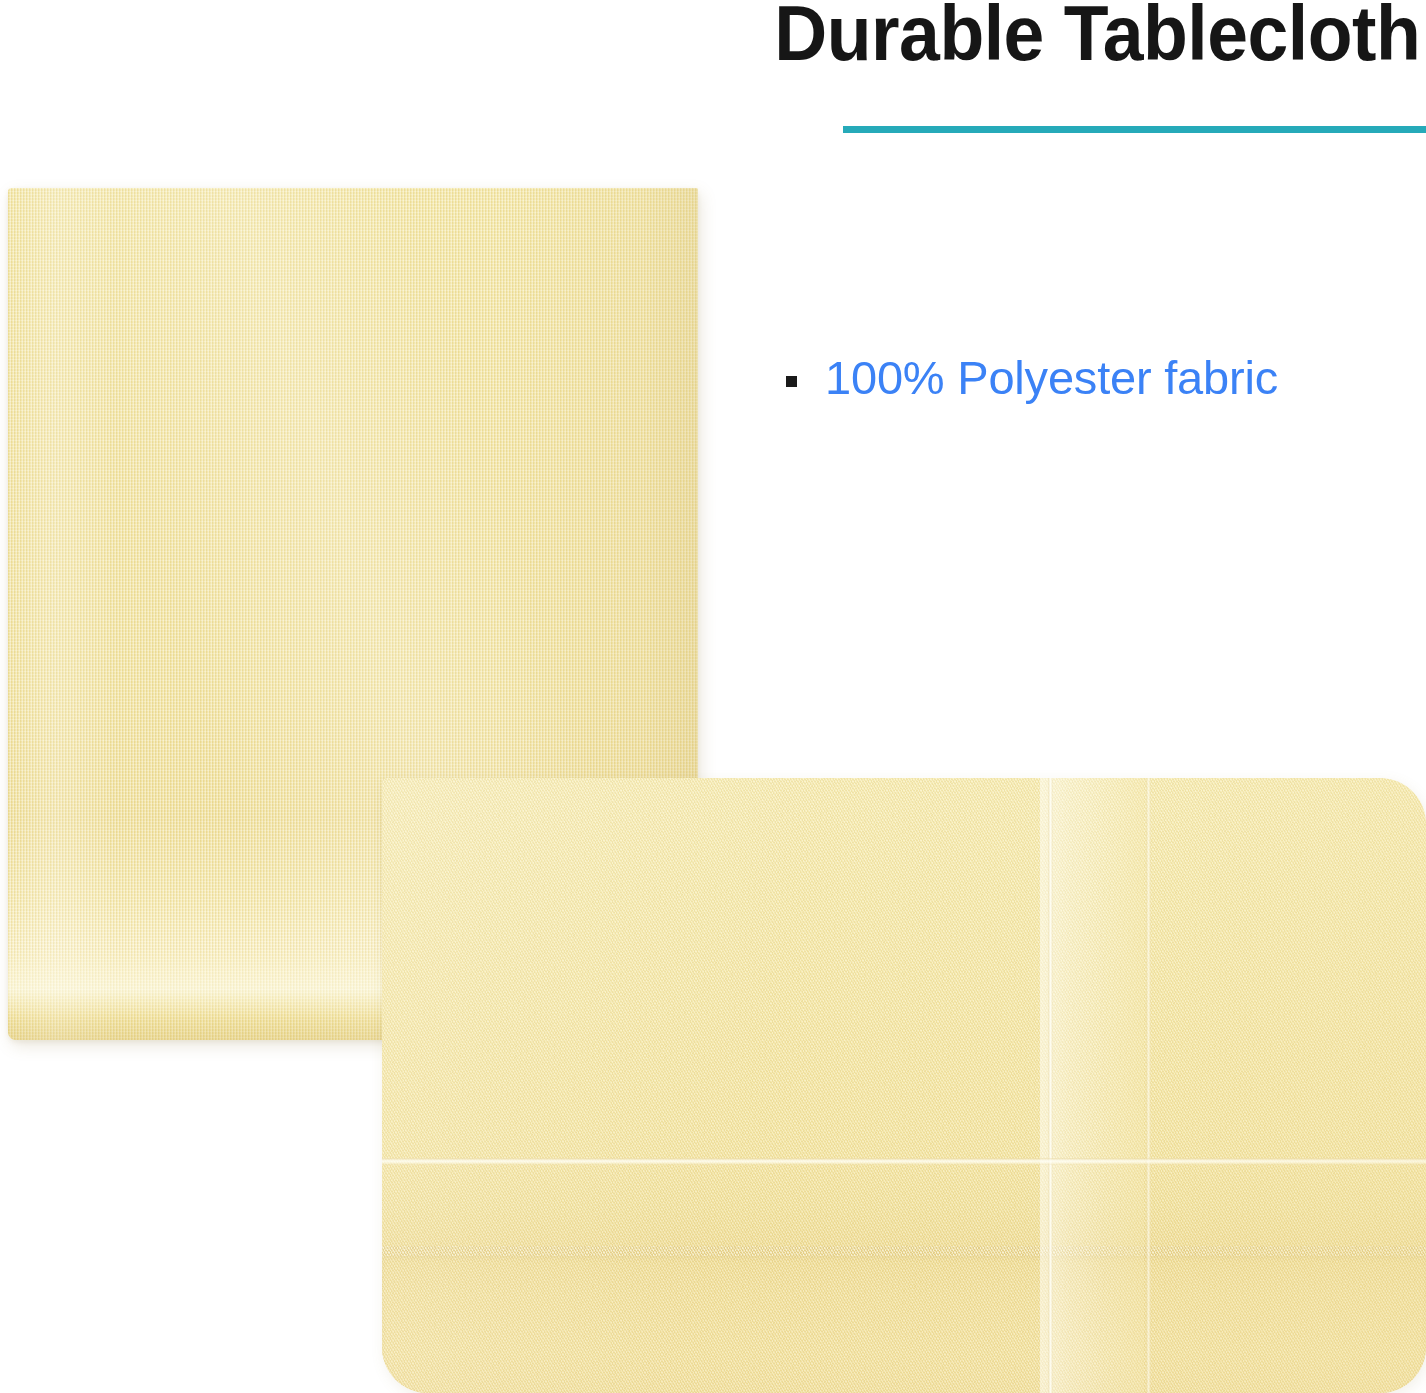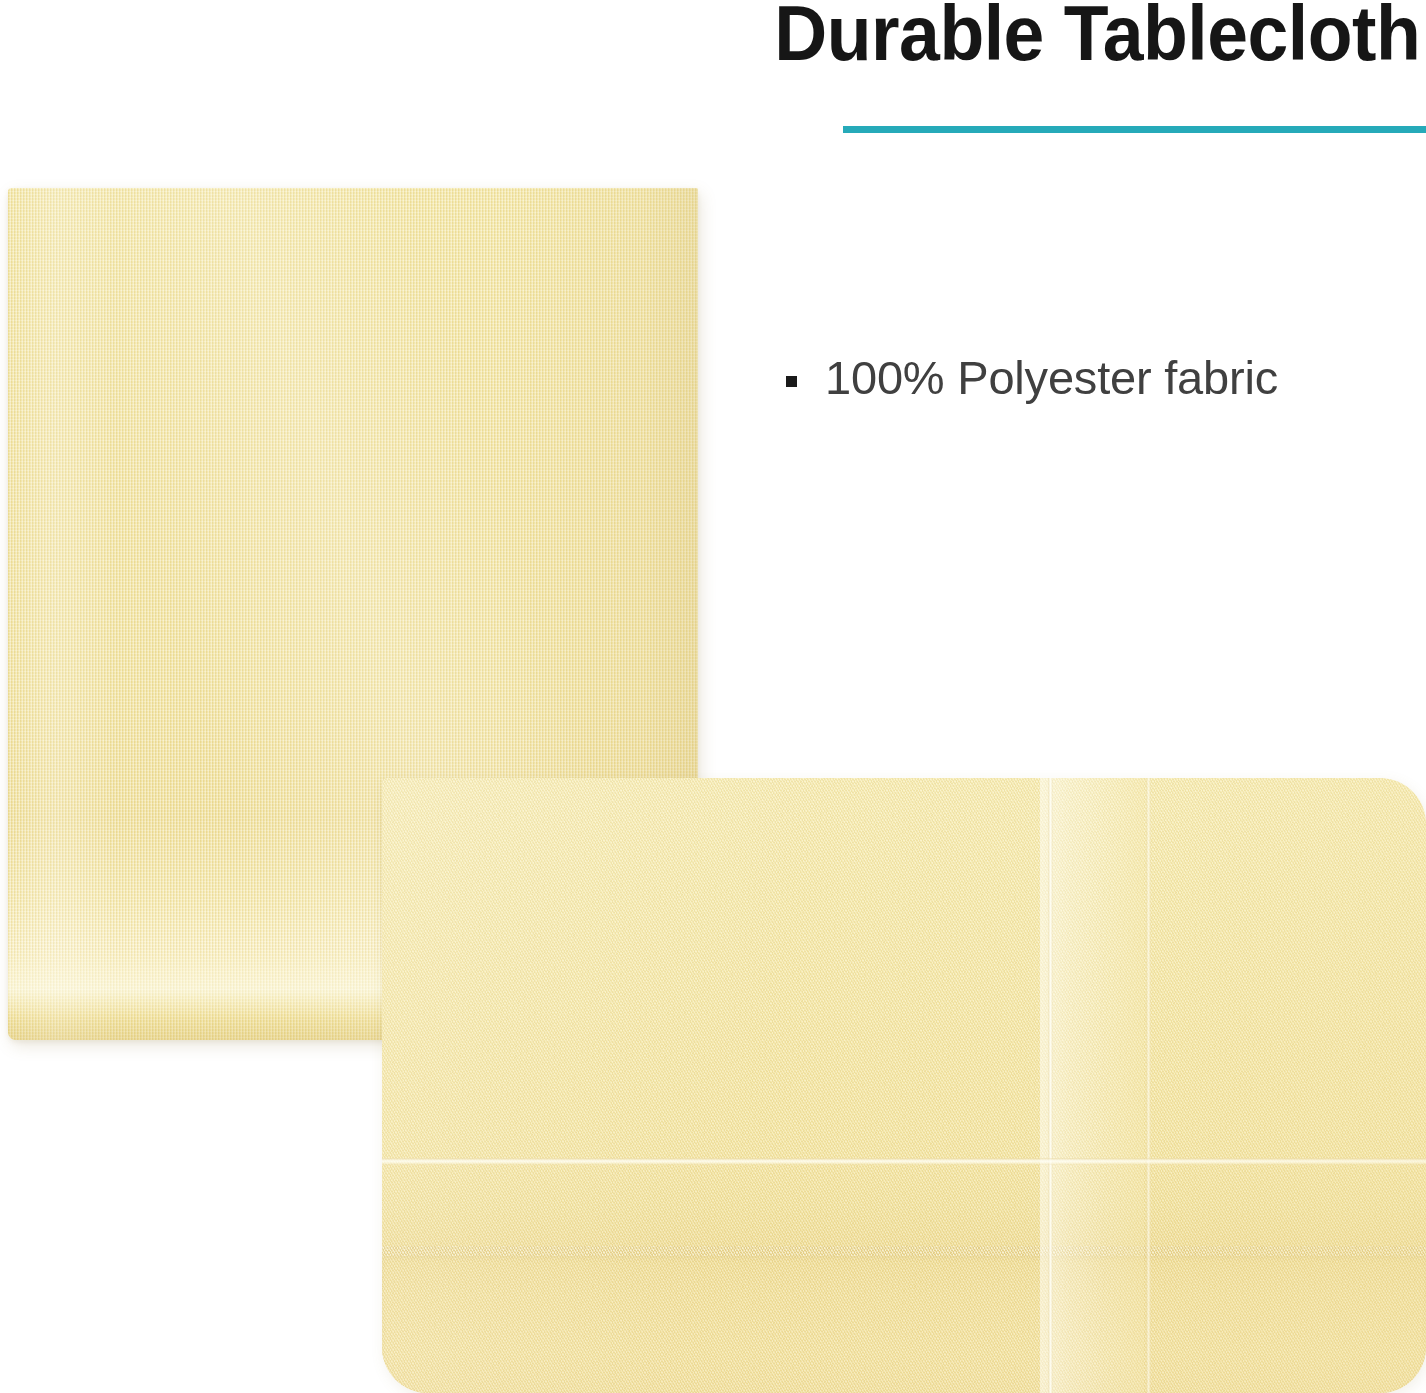--- a/index.html
+++ b/index.html
@@ -73,21 +73,21 @@
     height: 11px;
     background: #1a1a1a;
     margin-top: 24px;
     margin-right: 28px;
   }
   .bullet-text {
     font-family: "Liberation Sans", "DejaVu Sans", sans-serif;
     font-size: 47px;
     line-height: 1.12;
     font-weight: 400;
-    color: #404040;
+    color: #3b82f6;
     letter-spacing: -0.2px;
     white-space: nowrap;
   }
 
   
   .fabric {
     position: absolute;
     overflow: hidden;
   }
   .weave {

